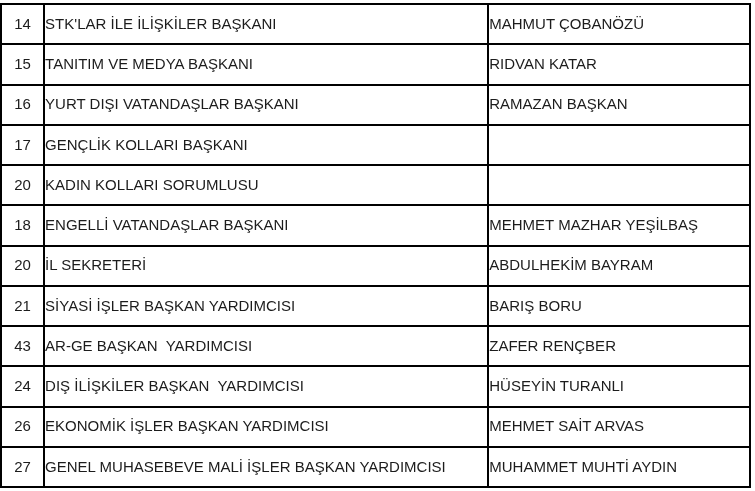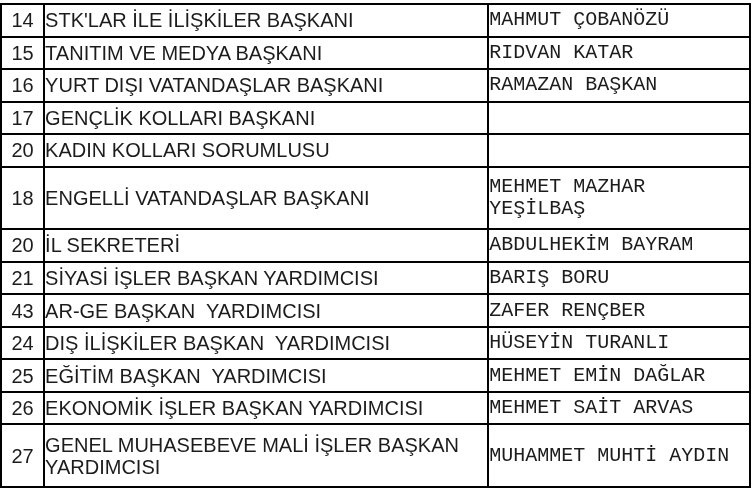--- a/index.html
+++ b/index.html
@@ -20,41 +20,40 @@
     left: 0px;
     top: 3px;
     width: 751px;
     height: 485px;
     border-collapse: collapse;
     table-layout: fixed;
   }
   table.officials td {
     border: 2px solid #000000;
     color: #1c1c1c;
-    font-size: 20px;
+    font-size: 15px;
     line-height: 1.1;
     vertical-align: middle;
     overflow: hidden;
     padding: 0;
   }
   td.c-num {
     width: 41px;
     text-align: center;
   }
   td.c-title {
     width: 441px;
     padding-left: 6px;
     white-space: pre-wrap;
     margin-top: 20px;
   }
   td.c-name {
     width: 259px;
     padding-left: 5px;
     white-space: pre-wrap;
-    font-family: Liberation Mono, monospace;
   }
 </style>
 </head>
 <body>
 
 <div class="page">
   <table class="officials">
     <tbody>
   <tr>
     <td class="c-num">14</td>
@@ -110,25 +109,20 @@
     <td class="c-title">AR-GE BAŞKAN  YARDIMCISI</td>
     <td class="c-name">ZAFER RENÇBER</td>
   </tr>
 
   <tr>
     <td class="c-num">24</td>
     <td class="c-title">DIŞ İLİŞKİLER BAŞKAN  YARDIMCISI</td>
     <td class="c-name">HÜSEYİN TURANLI</td>
   </tr>
 
-  <tr>
-    <td class="c-num">25</td>
-    <td class="c-title">EĞİTİM BAŞKAN  YARDIMCISI</td>
-    <td class="c-name">MEHMET EMİN DAĞLAR</td>
-  </tr>
 
   <tr>
     <td class="c-num">26</td>
     <td class="c-title">EKONOMİK İŞLER BAŞKAN YARDIMCISI</td>
     <td class="c-name">MEHMET SAİT ARVAS</td>
   </tr>
 
   <tr>
     <td class="c-num">27</td>
     <td class="c-title">GENEL MUHASEBEVE MALİ İŞLER BAŞKAN YARDIMCISI</td>

